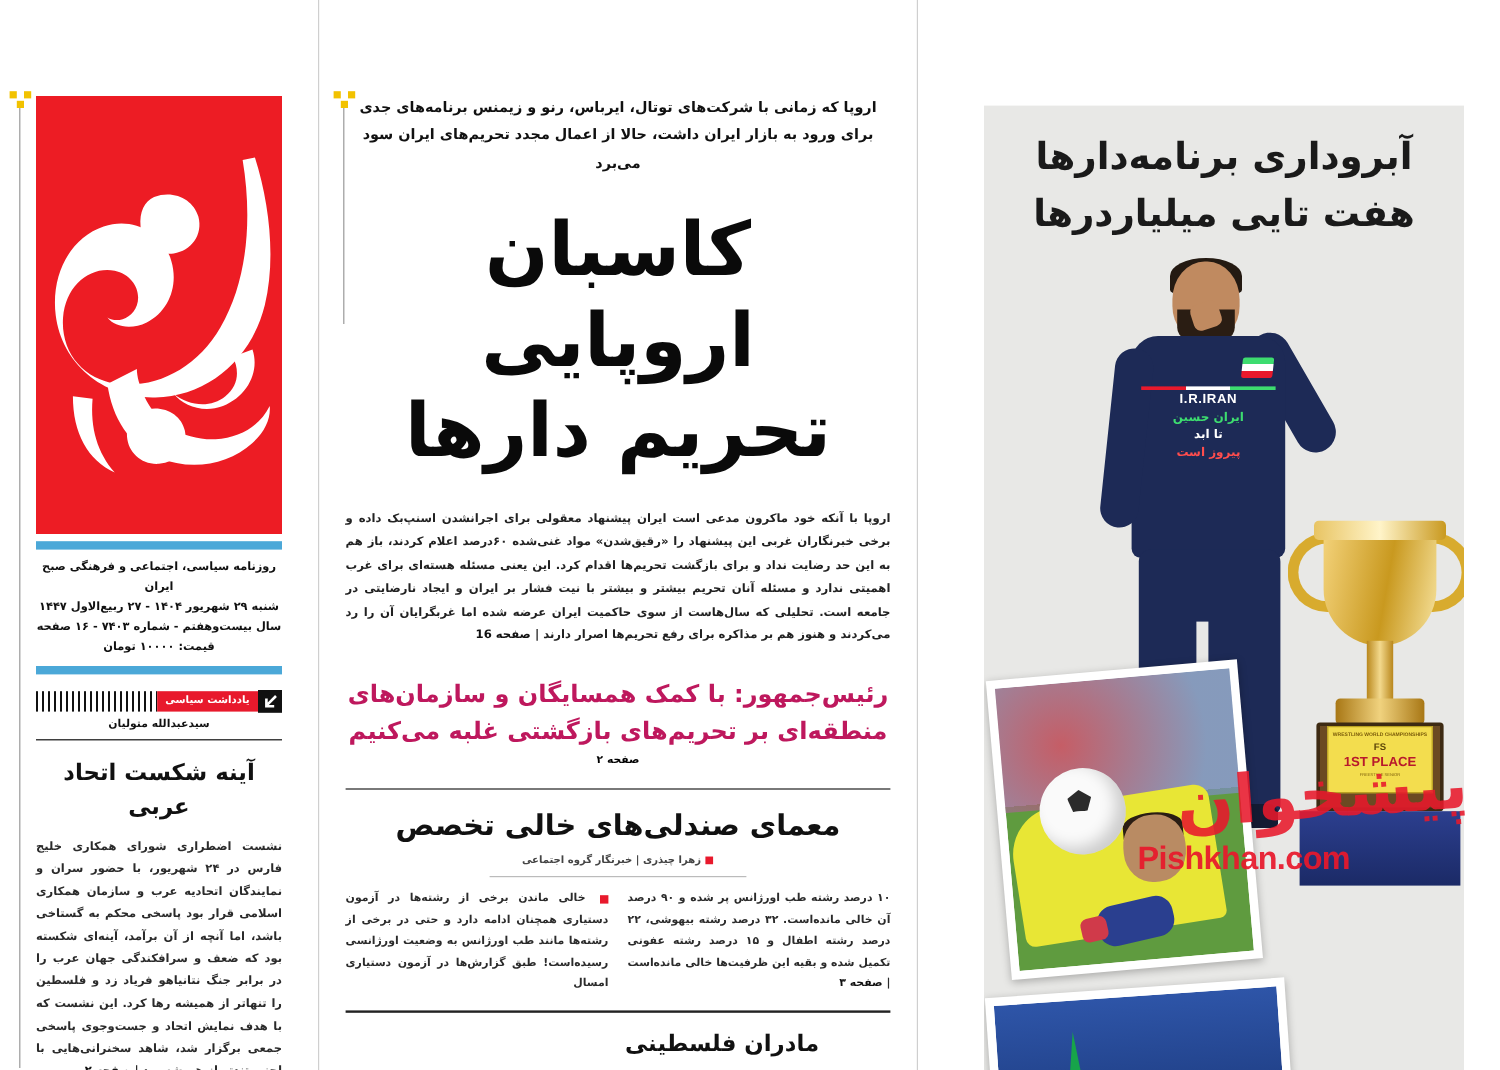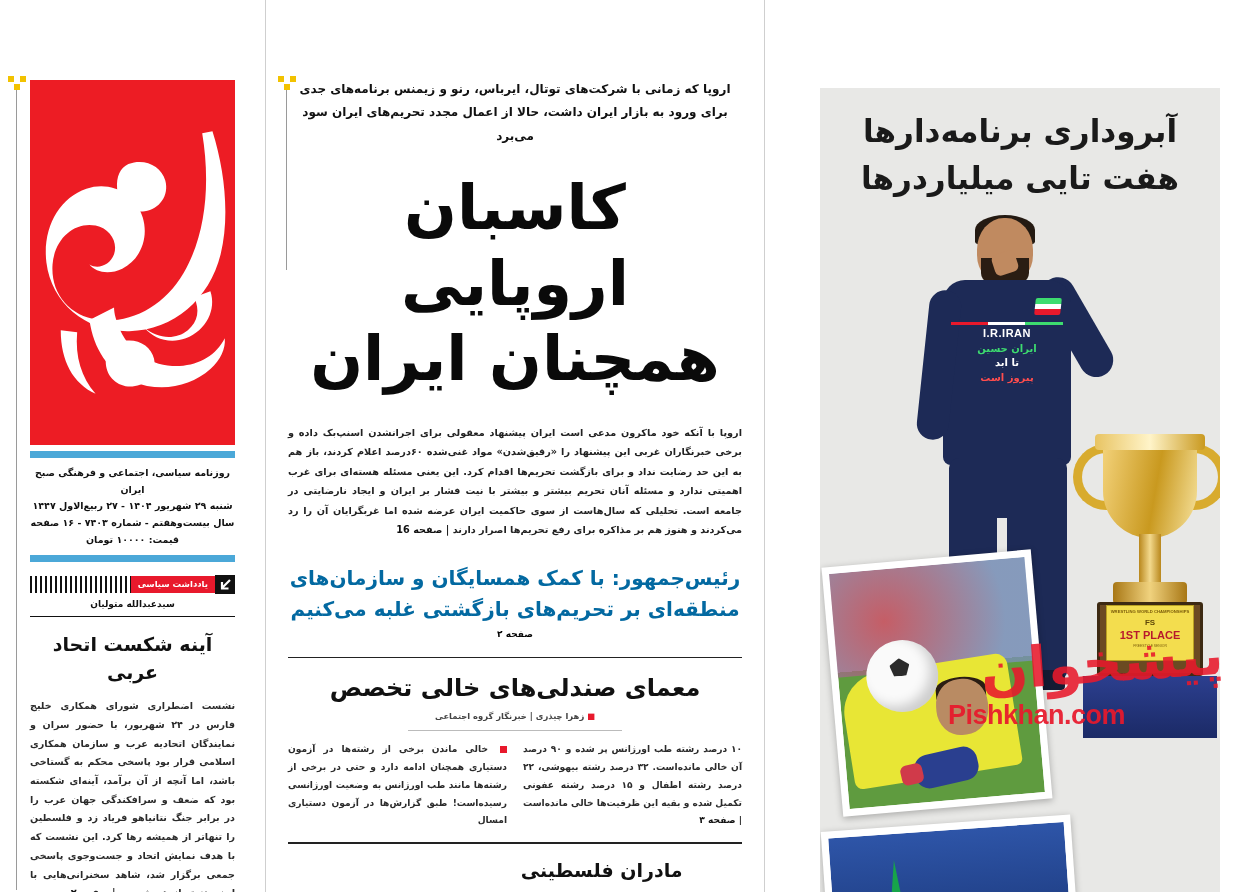--- a/index.html
+++ b/index.html
@@ -81,21 +81,21 @@
   .main-headline{
     text-align:center; font-size:62px; line-height:1.22; font-weight:800;
     color:#0a0a0a; padding:22px 0 26px 0; letter-spacing:-2px;
   }
   .lede{
     font-size:9.7px; line-height:2.0; text-align:justify; color:#222;
     direction:rtl; font-weight:600; padding-bottom:6px;
   }
   .sub-headline{
     text-align:center; font-size:20px; line-height:1.55; font-weight:700;
-    color:#0369a1; padding:18px 0 4px 0; letter-spacing:-0.4px;
+    color:#be185d; padding:18px 0 4px 0; letter-spacing:-0.4px;
   }
   .sub-ref{ text-align:center; font-size:9px; font-weight:700; padding-bottom:14px; }
   .hr-thin{ border-top:1.3px solid #222; margin:4px 0 0 0; }
 
   .art2-title{
     text-align:center; font-size:24px; font-weight:800; color:#111;
     padding:16px 0 9px 0; letter-spacing:-0.5px;
   }
   .byline{
     text-align:center; font-size:8.4px; color:#444; font-weight:700;
@@ -389,21 +389,21 @@
       <i></i>
         <i></i>
         <i></i>
     </div>
     <div class="stem-line" style="left:20px; top:90px; height:180px;"></div>
 
     <div class="kicker">اروپا که زمانی با شرکت‌های توتال، ایرباس، رنو و زیمنس برنامه‌های جدی برای ورود به بازار ایران داشت، حالا از اعمال مجدد تحریم‌های ایران سود می‌برد</div>
 
     <div class="main-headline">
       <div>کاسبان اروپایی</div>
-      <div>همچنان ایران</div>
+      <div>تحریم دارها</div>
     </div>
 
     <div class="lede">
       <span>اروپا با آنکه خود ماکرون مدعی است ایران پیشنهاد معقولی برای اجرا‌نشدن اسنپ‌بک داده و برخی خبرنگاران غربی این پیشنهاد را «رقیق‌شدن» مواد غنی‌شده ۶۰درصد اعلام کردند، باز هم به این حد رضایت نداد و برای بازگشت تحریم‌ها اقدام کرد. این یعنی مسئله هسته‌ای برای غرب اهمیتی ندارد و مسئله آنان تحریم بیشتر و بیشتر با نیت فشار بر ایران و ایجاد نارضایتی در جامعه است. تحلیلی که سال‌هاست از سوی حاکمیت ایران عرضه شده اما غربگرایان آن را رد می‌کردند و هنوز هم بر مذاکره برای رفع تحریم‌ها اصرار دارند |</span>
       <span class="pg-ref">صفحه 16</span>
     </div>
 
     <div class="sub-headline">رئیس‌جمهور: با کمک همسایگان و سازمان‌های منطقه‌ای بر تحریم‌های بازگشتی غلبه می‌کنیم</div>
     <div class="sub-ref">صفحه ۲</div>
 

